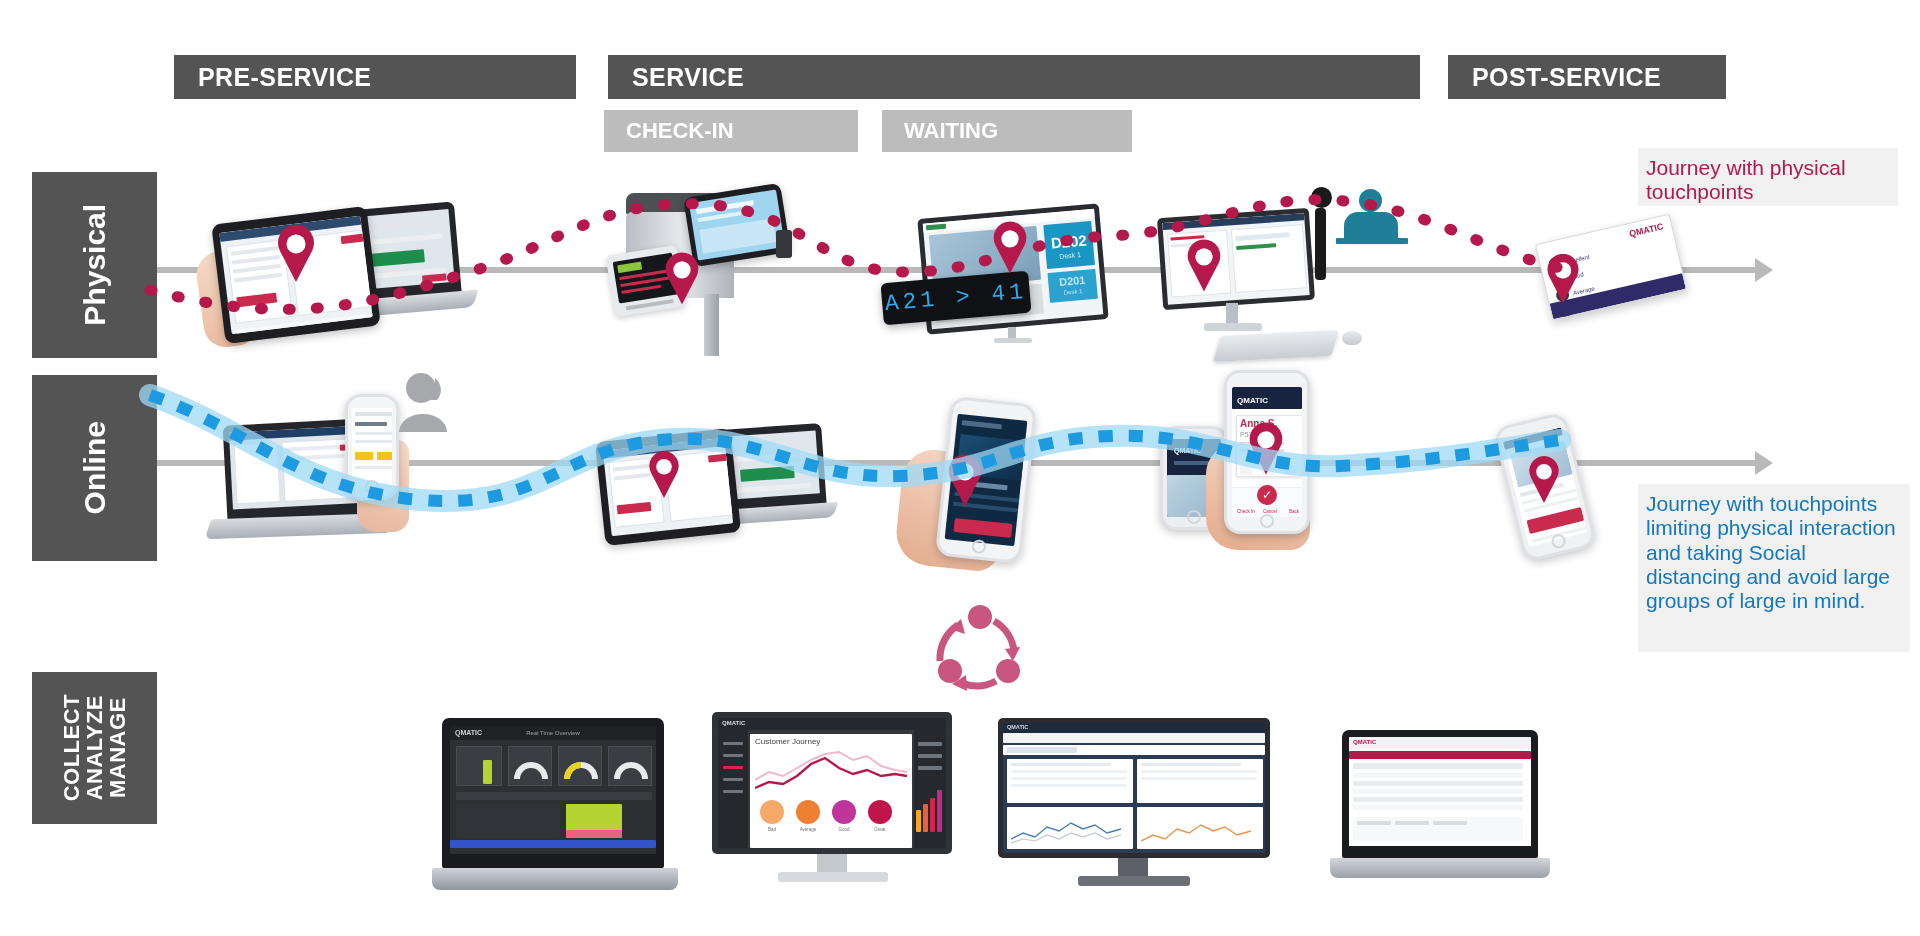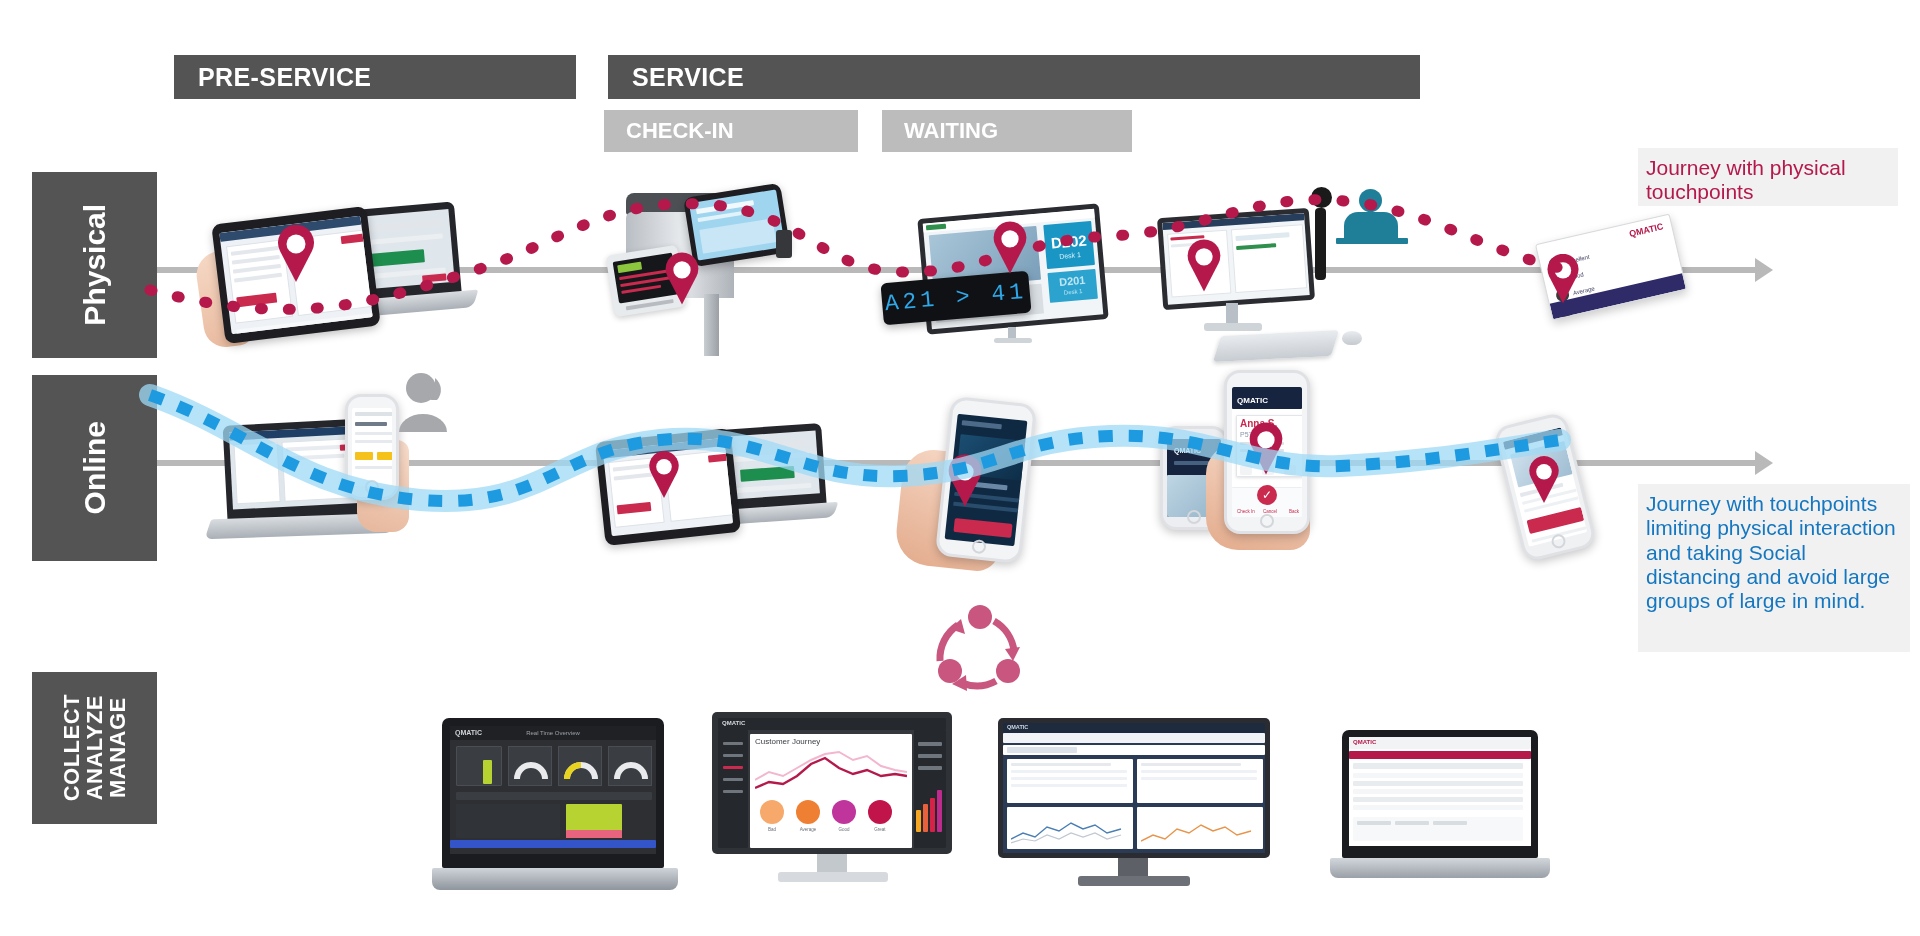--- a/index.html
+++ b/index.html
@@ -189,20 +189,23 @@
 <div id="stage">
 
   <div class="phase-bar" style="left:174px; top:55px; width:402px; height:44px;">
     <span class="lbl">PRE-SERVICE</span>
   </div>
 
   <div class="phase-bar" style="left:608px; top:55px; width:812px; height:44px;">
     <span class="lbl">SERVICE</span>
   </div>
 
+  <div class="phase-bar" style="left:1448px; top:55px; width:278px; height:44px;">
+    <span class="lbl">POST-SERVICE</span>
+  </div>
 
   <div class="sub-bar" style="left:604px; top:110px; width:254px; height:42px;">
     <span class="lbl">CHECK-IN</span>
   </div>
 
   <div class="sub-bar" style="left:882px; top:110px; width:250px; height:42px;">
     <span class="lbl">WAITING</span>
   </div>
 
 

